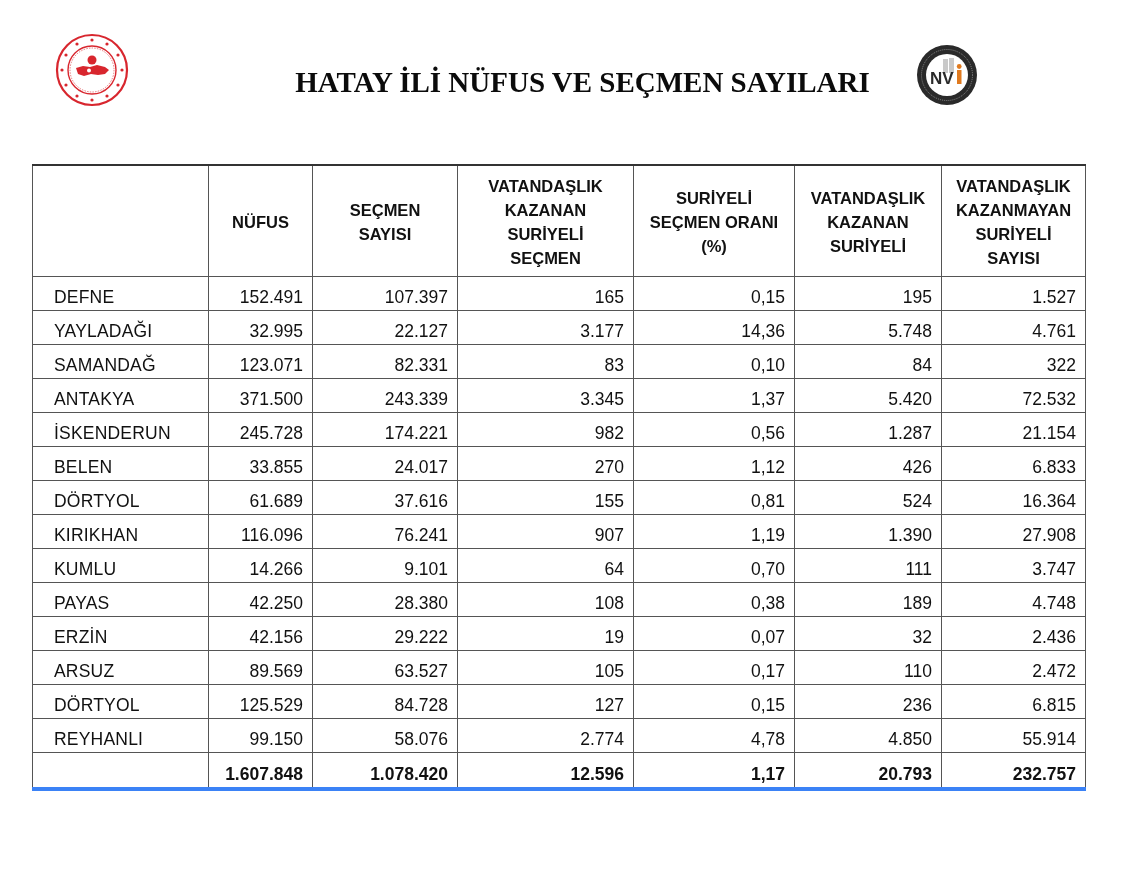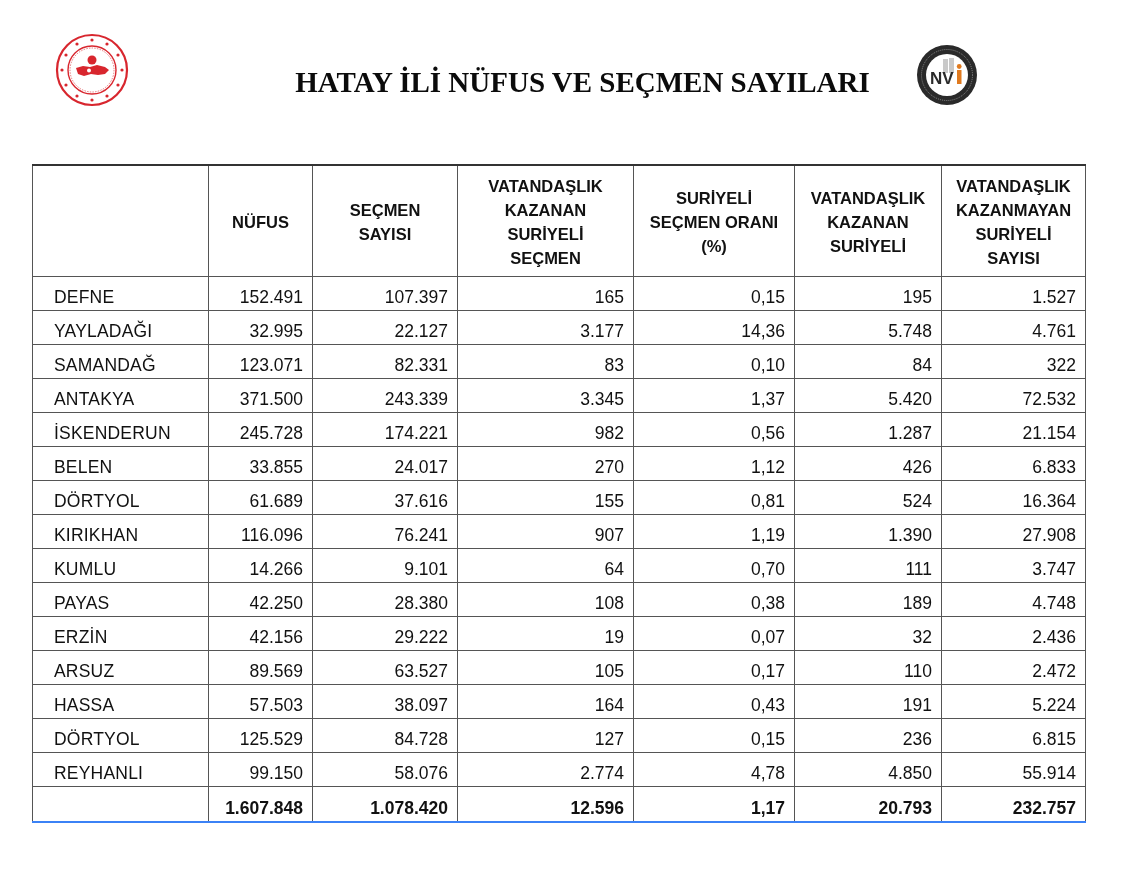--- a/index.html
+++ b/index.html
@@ -79,21 +79,21 @@
     }
     table.data td.num {
       text-align: right;
       padding-right: 9px;
     }
     table.data tr.total td {
       font-weight: bold;
       height: 32px;
     }
     table.data thead tr th { border-top: 2px solid #333; }
-    table.data tbody tr.total td { border-bottom: 2px solid #3b82f6; }
+    table.data tbody tr.total td { border-bottom: 4px solid #3b82f6; }
   </style>
 </head>
 <body>
 
 <div class="logo-left">
   <svg width="74" height="74" viewBox="0 0 74 74">
     <circle cx="37" cy="37" r="35" fill="none" stroke="#d8262e" stroke-width="2.2"></circle>
     <circle cx="37" cy="37" r="24" fill="none" stroke="#d8262e" stroke-width="1.4"></circle>
     <circle cx="37" cy="37" r="22" fill="none" stroke="#d8262e" stroke-width="0.6" stroke-dasharray="1.5 1.2"></circle>
     <g fill="#d8262e">
@@ -268,29 +268,20 @@
     <tr>
       <td class="name">ARSUZ</td>
       <td class="num">89.569</td>
       <td class="num">63.527</td>
       <td class="num">105</td>
       <td class="num">0,17</td>
       <td class="num">110</td>
       <td class="num">2.472</td>
     </tr>
     <tr>
-      <td class="name">HASSA</td>
-      <td class="num">57.503</td>
-      <td class="num">38.097</td>
-      <td class="num">164</td>
-      <td class="num">0,43</td>
-      <td class="num">191</td>
-      <td class="num">5.224</td>
-    </tr>
-    <tr>
       <td class="name">DÖRTYOL</td>
       <td class="num">125.529</td>
       <td class="num">84.728</td>
       <td class="num">127</td>
       <td class="num">0,15</td>
       <td class="num">236</td>
       <td class="num">6.815</td>
     </tr>
     <tr>
       <td class="name">REYHANLI</td>

